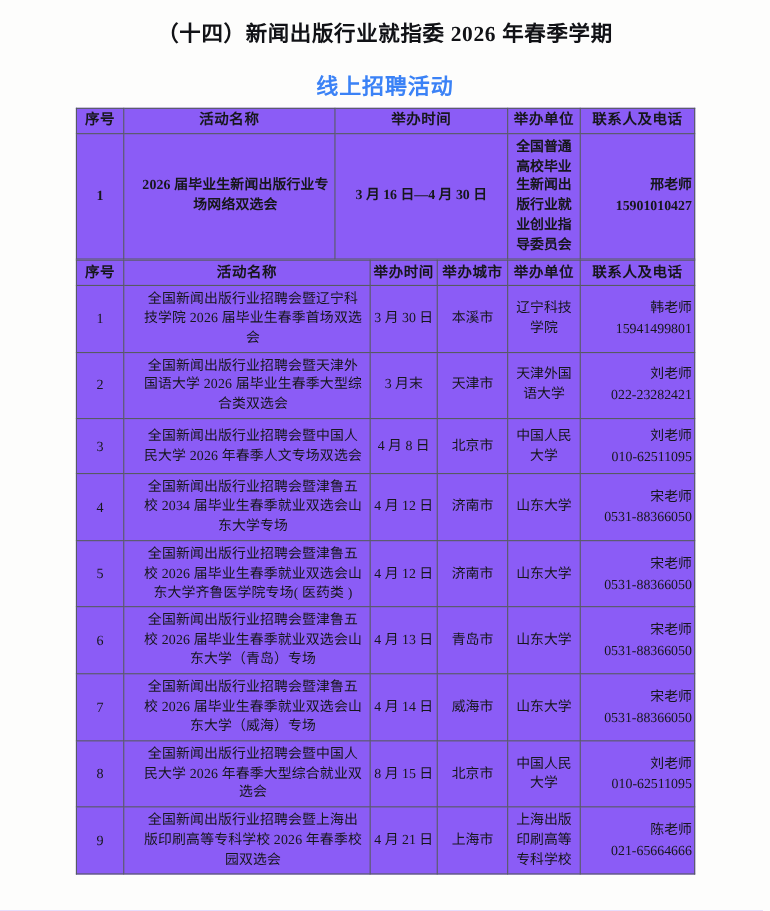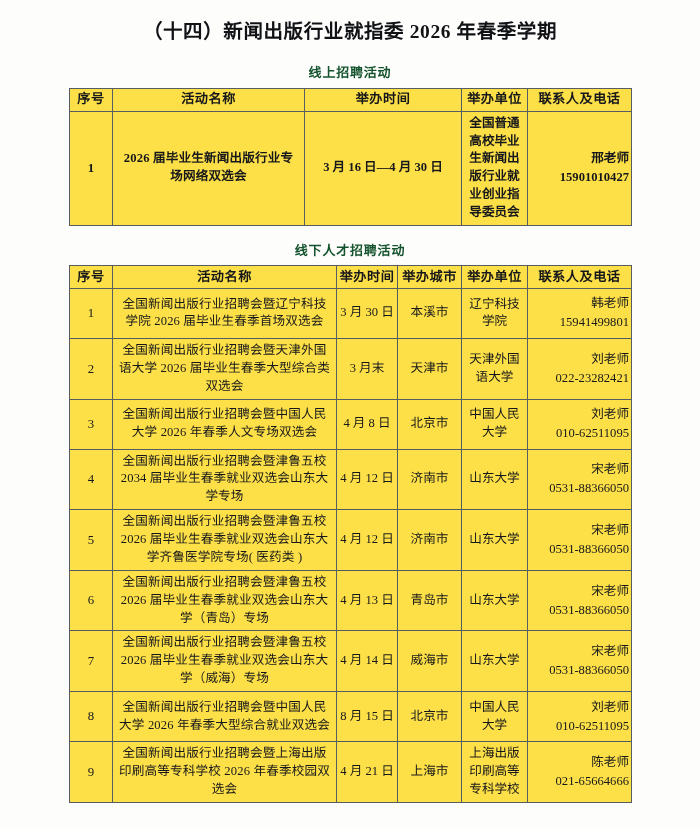--- a/index.html
+++ b/index.html
@@ -35,45 +35,45 @@
     padding-top: 17px;
     color: #111216;
   }
   .doc-title .line {
     display: block;
   }
 
   
   .section-caption {
     text-align: center;
-    font-size: 13px;
+    font-size: 20px;
     font-weight: bold;
     letter-spacing: 0.8px;
-    color: #14532d;
+    color: #3b82f6;
     font-family: Liberation Sans, sans-serif;
   }
   #caption-online {
     margin-top: 15px;
     margin-bottom: 7px;
   }
   #caption-offline {
     margin-top: 14px;
     margin-bottom: 6px;
   }
 
   
   .tbl-wrap {
     width: 562px;
     margin: 0 auto;
   }
   table.sched {
     border-collapse: collapse;
     width: 562px;
     table-layout: fixed;
-    background: #fde047;
+    background: #8b5cf6;
   }
   table.sched td, table.sched th {
     border: 1px solid #575b62;
     padding: 3px 2px;
     text-align: center;
     vertical-align: middle;
     font-size: 12.6px;
     line-height: 1.42;
     color: #16171b;
     font-weight: normal;
@@ -83,21 +83,21 @@
     font-size: 13.2px;
     height: 20px;
     padding: 1px 2px;
     letter-spacing: 0.5px;
     font-family: "Liberation Sans", "DejaVu Sans", sans-serif;
   }
   table.sched td.idx {
     font-size: 12.8px;
   }
   table.sched td.name {
-    padding-left: 5px;
+    padding-left: 16px;
     padding-right: 5px;
     letter-spacing: 0.15px;
   }
   table.sched td.contact {
     line-height: 1.5;
     text-align: right;
   }
 
   
   table#tbl-online col.c-idx    { width: 43px; }
@@ -155,21 +155,20 @@
           <td class="name">2026 届毕业生新闻出版行业专场网络双选会</td>
           <td class="nowrap-cell">3 月 16 日—4 月 30 日</td>
           <td>全国普通高校毕业生新闻出版行业就业创业指导委员会</td>
           <td class="contact ml">邢老师
 15901010427</td>
         </tr>
       </tbody>
     </table>
   </div>
 
-  <div class="section-caption" id="caption-offline">线下人才招聘活动</div>
 
   <div class="tbl-wrap">
     <table class="sched" id="tbl-offline">
       <colgroup>
         <col class="c-idx">
           <col class="c-name">
           <col class="c-time">
           <col class="c-city">
           <col class="c-unit">
           <col class="c-contact">

